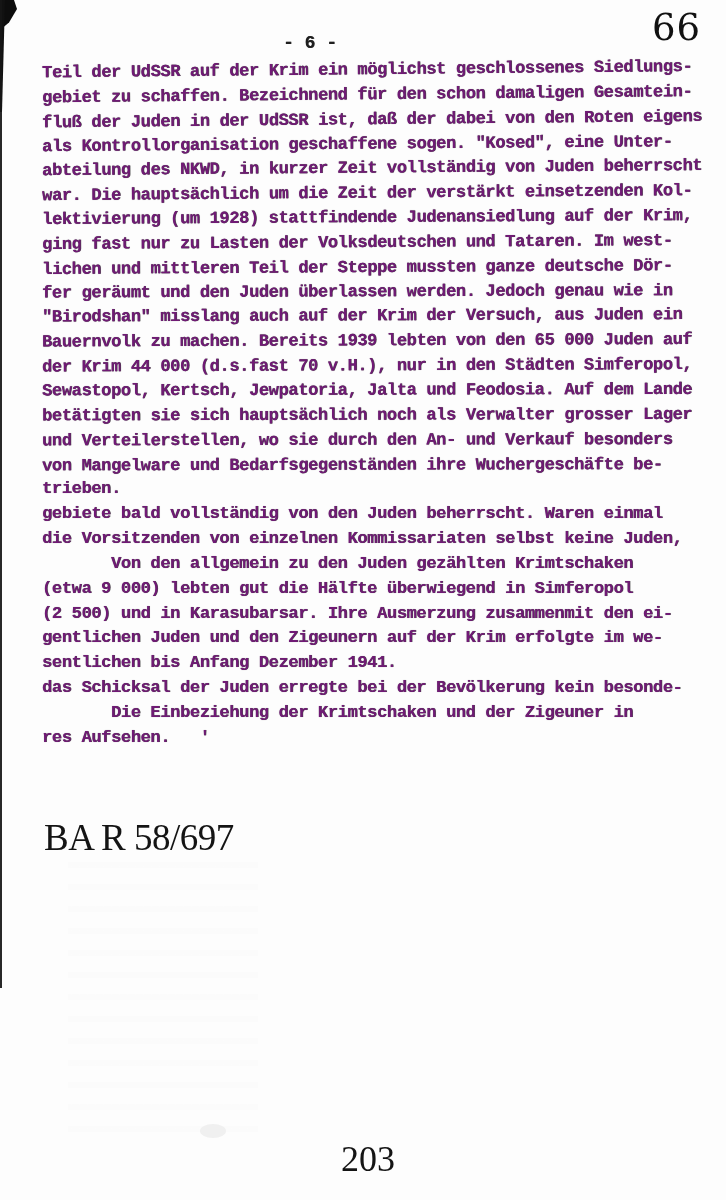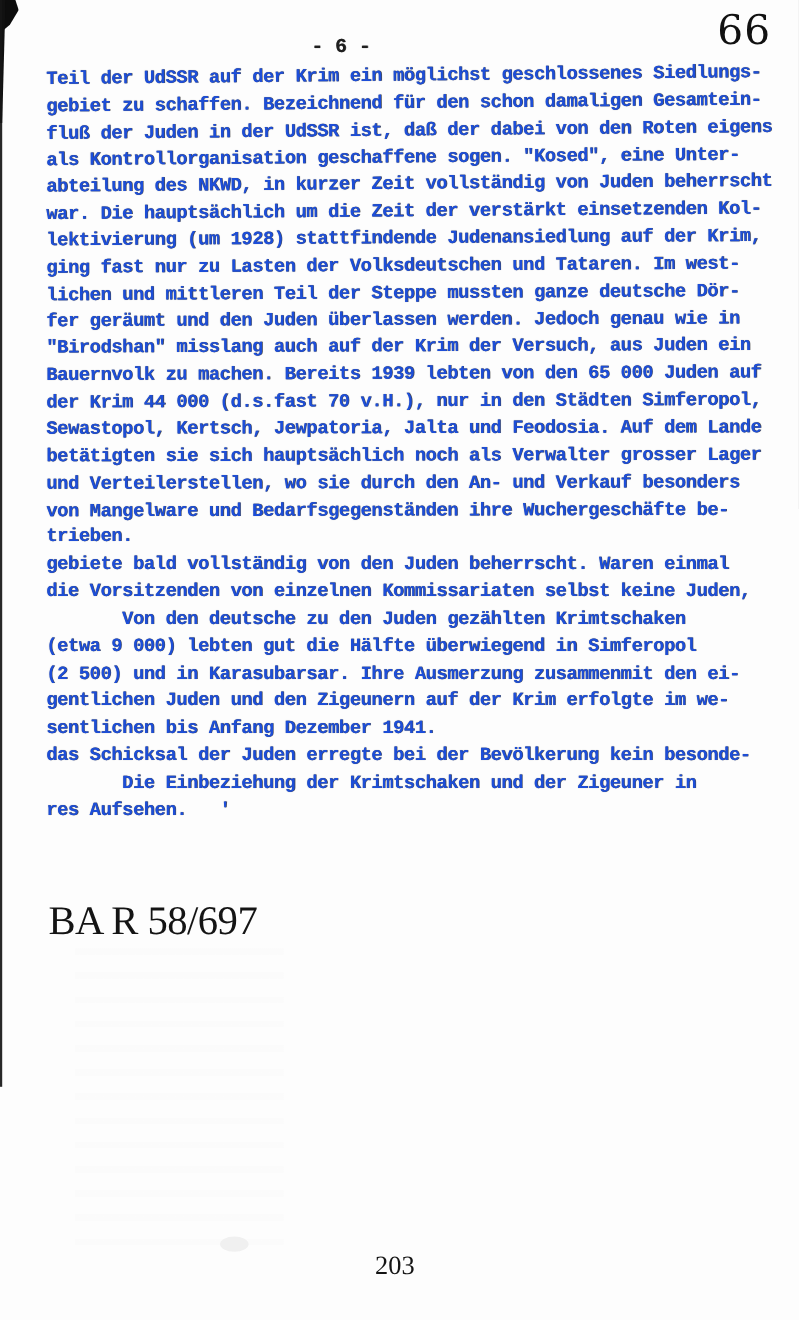--- a/index.html
+++ b/index.html
@@ -28,21 +28,21 @@
   }
   .bleed-through {
     position:absolute; left:68px; top:862px; width:190px; height:280px;
     background:repeating-linear-gradient(180deg, #dcdcdc 0 6px, transparent 6px 22px);
     opacity:.06;
   }
 
   
   .typewritten {
     position:absolute; left:42px; top:55px; width:660px;
-    color:#1d4ed8;
+    color:#701a75;
   }
   .tline {
     font-family:"Liberation Mono", monospace;
     font-weight:700;
     font-size:17px; line-height:24.85px;
     letter-spacing:-0.35px;
     white-space:pre;
     text-shadow:0.5px 0 0 rgba(25,25,25,.75), 0 0 1px rgba(25,25,25,.35);
     transform-origin:100% 50%;
   }
@@ -64,21 +64,21 @@
     font-size:37px; color:#111; letter-spacing:1px;
   }
   .archive-reference {
     position:absolute; left:44px; top:816px;
     font-family:"Liberation Serif", serif; font-weight:400;
     font-size:37px; color:#141414; letter-spacing:-0.5px;
   }
   .footer-page-number {
     position:absolute; left:341px; top:1138px;
     font-family:"Liberation Serif", serif; font-weight:400;
-    font-size:24px; color:#141414;
+    font-size:36px; color:#141414;
   }
 </style>
 </head>
 <body>
 
 <div class="page">
 
   <div class="corner-blob"></div>
   <div class="edge-line-thick"></div>
   <div class="edge-line"></div>
@@ -102,21 +102,21 @@
     <div class="tline">"Birodshan" misslang auch auf der Krim der Versuch, aus Juden ein</div>
     <div class="tline">Bauernvolk zu machen. Bereits 1939 lebten von den 65 000 Juden auf</div>
     <div class="tline">der Krim 44 000 (d.s.fast 70 v.H.), nur in den Städten Simferopol,</div>
     <div class="tline">Sewastopol, Kertsch, Jewpatoria, Jalta und Feodosia. Auf dem Lande</div>
     <div class="tline">betätigten sie sich hauptsächlich noch als Verwalter grosser Lager</div>
     <div class="tline">und Verteilerstellen, wo sie durch den An- und Verkauf besonders</div>
     <div class="tline">von Mangelware und Bedarfsgegenständen ihre Wuchergeschäfte be-</div>
     <div class="tline">trieben.</div>
     <div class="tline">gebiete bald vollständig von den Juden beherrscht. Waren einmal</div>
     <div class="tline">die Vorsitzenden von einzelnen Kommissariaten selbst keine Juden,</div>
-    <div class="tline">       Von den deutsche zu den Juden gezählten Krimtschaken</div>
+    <div class="tline">       Von den allgemein zu den Juden gezählten Krimtschaken</div>
     <div class="tline">(etwa 9 000) lebten gut die Hälfte überwiegend in Simferopol</div>
     <div class="tline">(2 500) und in Karasubarsar. Ihre Ausmerzung zusammenmit den ei-</div>
     <div class="tline">gentlichen Juden und den Zigeunern auf der Krim erfolgte im we-</div>
     <div class="tline">sentlichen bis Anfang Dezember 1941.</div>
     <div class="tline">das Schicksal der Juden erregte bei der Bevölkerung kein besonde-</div>
     <div class="tline">       Die Einbeziehung der Krimtschaken und der Zigeuner in</div>
     <div class="tline">res Aufsehen.   '</div>
   </div>
 
   <div class="archive-reference">BA R 58/697</div>

